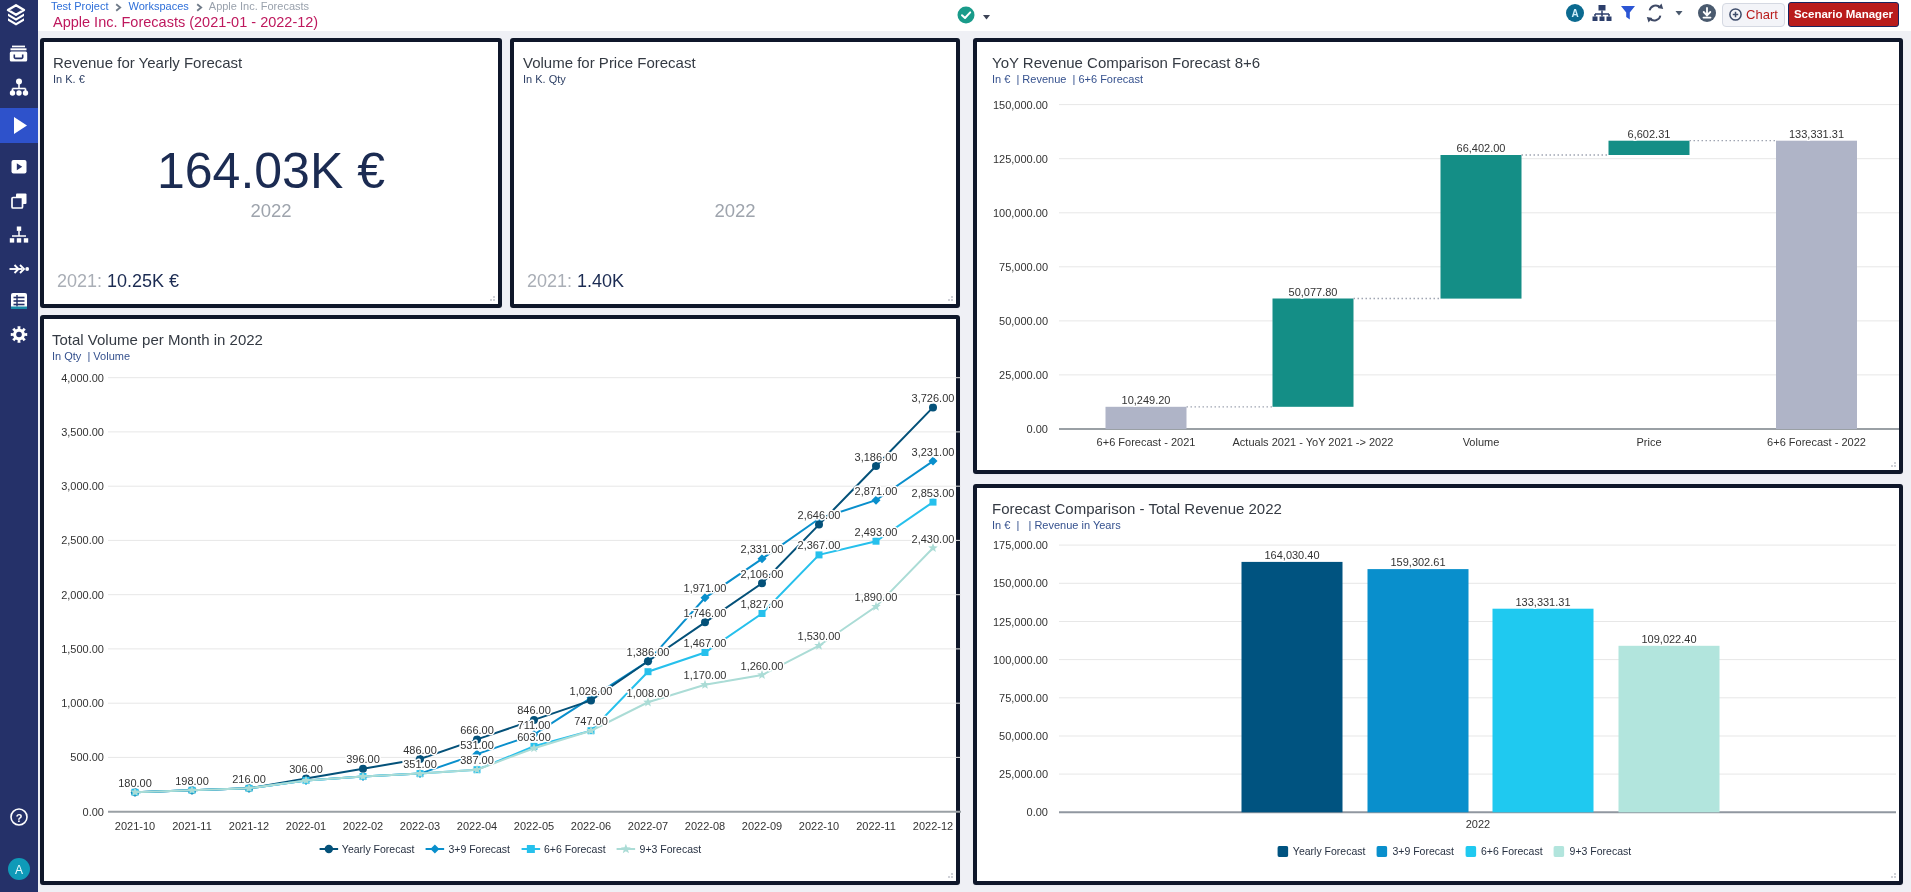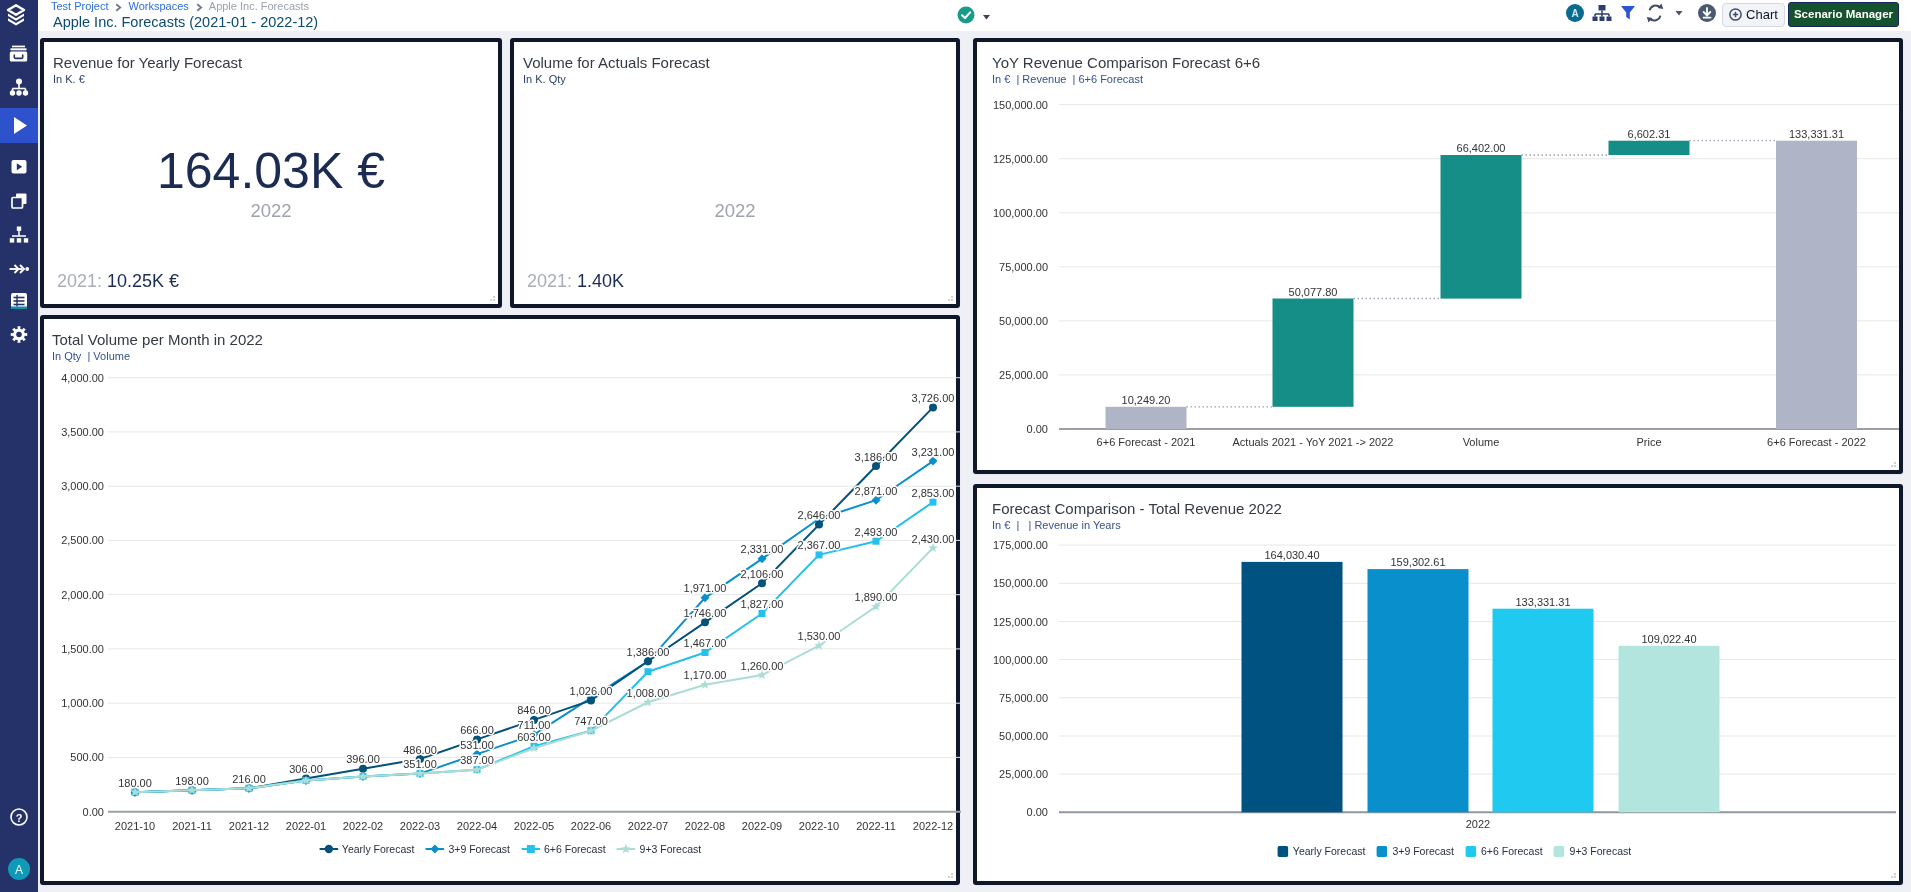--- a/index.html
+++ b/index.html
@@ -16,21 +16,21 @@
 .kpiyr{position:absolute;width:100%;text-align:center;font-size:18.5px;color:#9ea4ad}
 .kpibot{position:absolute;left:13px;font-size:18px;color:#1b2b52}
 .kpibot .g{color:#a9aeb6}
 </style></head><body>
 <div id="header">
     <div class="abs" style="left:13px;top:1px;font-size:11px;color:#2e6fd9;display:flex;align-items:flex-end;height:11px">Test Project<svg width="8" height="9" style="margin:0 6px">
         <path d="M2.2 1.2 L6.2 4.5 L2.2 7.8" fill="none" stroke="#6f7a88" stroke-width="1.8"></path>
       </svg>Workspaces<svg width="8" height="9" style="margin:0 6px">
         <path d="M2.2 1.2 L6.2 4.5 L2.2 7.8" fill="none" stroke="#6f7a88" stroke-width="1.8"></path>
       </svg><span style="color:#99a1ac">Apple Inc. Forecasts</span></div>
-    <div class="abs" style="left:15px;top:14px;font-size:14.5px;color:#0c4a6e">Apple Inc. Forecasts (2021-01 - 2022-12)</div>
+    <div class="abs" style="left:15px;top:14px;font-size:14.5px;color:#be185d">Apple Inc. Forecasts (2021-01 - 2022-12)</div>
     <svg class="abs" style="left:917px;top:4px" width="80" height="24">
       <circle cx="11" cy="11" r="8.5" fill="#199b8a"></circle>
       <path d="M7 11.2 L10 14 L15.2 8.4" fill="none" stroke="#fff" stroke-width="2" stroke-linecap="round" stroke-linejoin="round"></path>
       <path d="M28 11 L35 11 L31.5 15.5 Z" fill="#3c4355"></path>
     </svg>
     <svg class="abs" style="left:1486px;top:0" width="200" height="30">
       <circle cx="51" cy="13" r="9" fill="#0b6a90"></circle>
       <text x="51" y="17" style="font-size:10px;fill:#cfeefa;text-anchor:middle;font-weight:bold">A</text>
       <rect x="74.5" y="5" width="7" height="5.5" fill="#2c3e6b"></rect>
       <line x1="78" y1="10.5" x2="78" y2="14" stroke="#2c3e6b" stroke-width="1.5"></line>
@@ -45,25 +45,25 @@
       <g stroke="#3f4a66" stroke-width="1.9" fill="none">
         <path d="M125.6 10.4 A6.2 6.2 0 0 1 136.2 7.5"></path>
         <path d="M136.4 15.6 A6.2 6.2 0 0 1 125.8 18.5"></path>
       </g>
       <path d="M133.6 7.9 L139.2 9.1 L137.5 3.6 Z" fill="#3f4a66"></path>
       <path d="M128.4 18.1 L122.8 16.9 L124.5 22.4 Z" fill="#3f4a66"></path>
       <path d="M151.5 11 L158.5 11 L155 15.5 Z" fill="#49586c"></path>
       <circle cx="183" cy="13" r="9" fill="#4a5a6e"></circle>
       <path d="M183 8 L183 15 M179.7 12 L183 15.4 L186.3 12 M179.5 17.6 L186.5 17.6" stroke="#fff" stroke-width="1.8" fill="none" stroke-linecap="round"></path>
     </svg>
-    <div class="abs" style="left:1684px;top:3px;width:63px;height:24px;background:#f3f4f8;border:1px solid #d5d9e2;border-radius:4px;color:#0f172a;font-size:13px;line-height:22px;text-align:center"><svg width="13" height="13" style="vertical-align:-2px;margin-right:4px">
+    <div class="abs" style="left:1684px;top:3px;width:63px;height:24px;background:#f3f4f8;border:1px solid #d5d9e2;border-radius:4px;color:#b91c1c;font-size:13px;line-height:22px;text-align:center"><svg width="13" height="13" style="vertical-align:-2px;margin-right:4px">
         <circle cx="6.5" cy="6.5" r="5.6" fill="none" stroke="#3e4d6b" stroke-width="1.5"></circle>
         <path d="M6.5 3.8 L6.5 9.2 M3.8 6.5 L9.2 6.5" stroke="#3e4d6b" stroke-width="1.5"></path>
       </svg>Chart</div>
-    <div class="abs" style="left:1750px;top:2px;width:111px;height:25px;background:#14532d;border:1px solid #17255f;border-radius:3px;color:#fff;font-size:11.5px;font-weight:bold;line-height:23px;text-align:center;white-space:nowrap">Scenario Manager</div>
+    <div class="abs" style="left:1750px;top:2px;width:111px;height:25px;background:#b91c1c;border:1px solid #17255f;border-radius:3px;color:#fff;font-size:11.5px;font-weight:bold;line-height:23px;text-align:center;white-space:nowrap">Scenario Manager</div>
   </div>
 <div id="sidebar">
     <div class="abs" style="left:0;top:108px;width:38px;height:35px;background:#2e52cb"></div>
     <svg width="38" height="892" class="abs" style="left:0;top:0">
       <path d="M16 5.2 L24 10 L16 14.8 L8 10 Z" fill="none" stroke="#ffffff" stroke-width="2.4" stroke-linejoin="round"></path>
       <path d="M8 13.4 L16 18.2 L24 13.4 L24 16 L16 20.8 L8 16 Z" fill="#ffffff"></path>
       <path d="M8 18.2 L16 23 L24 18.2 L24 20.8 L16 25.6 L8 20.8 Z" fill="#ffffff"></path>
       <rect x="12" y="45.6" width="13" height="1.7" fill="#ffffff"></rect>
       <rect x="10.5" y="48.3" width="16" height="2" fill="#ffffff"></rect>
       <rect x="9.8" y="51.6" width="17.4" height="10" rx="1.5" fill="#ffffff"></rect>
@@ -107,28 +107,28 @@
   </div>
 <div class="panel" style="left:40px;top:38px;width:462px;height:270px">
     <div class="ptitle" style="left:9px">Revenue for Yearly Forecast</div>
     <div class="psub" style="left:9px;color:#2f4166">In K. €</div>
     <div class="kpinum" style="top:100px">164.03K €</div>
     <div class="kpiyr" style="top:158px">2022</div>
     <div class="kpibot" style="top:229px"><span class="g">2021: </span>10.25K €</div>
     <div class="grip"></div>
   </div>
 <div class="panel" style="left:510px;top:38px;width:450px;height:270px">
-    <div class="ptitle" style="left:9px">Volume for Actuals Forecast</div>
+    <div class="ptitle" style="left:9px">Volume for Price Forecast</div>
     <div class="psub" style="left:9px;color:#2f4166">In K. Qty</div>
     <div class="kpiyr" style="top:158px">2022</div>
     <div class="kpibot" style="top:229px"><span class="g">2021: </span>1.40K</div>
     <div class="grip"></div>
   </div>
 <div class="panel" style="left:973px;top:38px;width:930px;height:436px">
-    <div class="ptitle">YoY Revenue Comparison Forecast 6+6</div>
+    <div class="ptitle">YoY Revenue Comparison Forecast 8+6</div>
     <div class="psub">In €&nbsp;&nbsp;| Revenue&nbsp;&nbsp;| 6+6 Forecast</div>
     <svg width="930" height="436" style="position:absolute;left:0;top:0">
       <text x="71.0" y="391.0" style="text-anchor:end;font-size:11px;fill:#333333;font-weight:normal;">0.00</text>
       <line x1="82" y1="332.9" x2="922" y2="332.9" stroke="#e7e7e7" stroke-width="1"></line>
       <text x="71.0" y="336.9" style="text-anchor:end;font-size:11px;fill:#333333;font-weight:normal;">25,000.00</text>
       <line x1="82" y1="278.9" x2="922" y2="278.9" stroke="#e7e7e7" stroke-width="1"></line>
       <text x="71.0" y="282.9" style="text-anchor:end;font-size:11px;fill:#333333;font-weight:normal;">50,000.00</text>
       <line x1="82" y1="224.8" x2="922" y2="224.8" stroke="#e7e7e7" stroke-width="1"></line>
       <text x="71.0" y="228.8" style="text-anchor:end;font-size:11px;fill:#333333;font-weight:normal;">75,000.00</text>
       <line x1="82" y1="170.8" x2="922" y2="170.8" stroke="#e7e7e7" stroke-width="1"></line>

